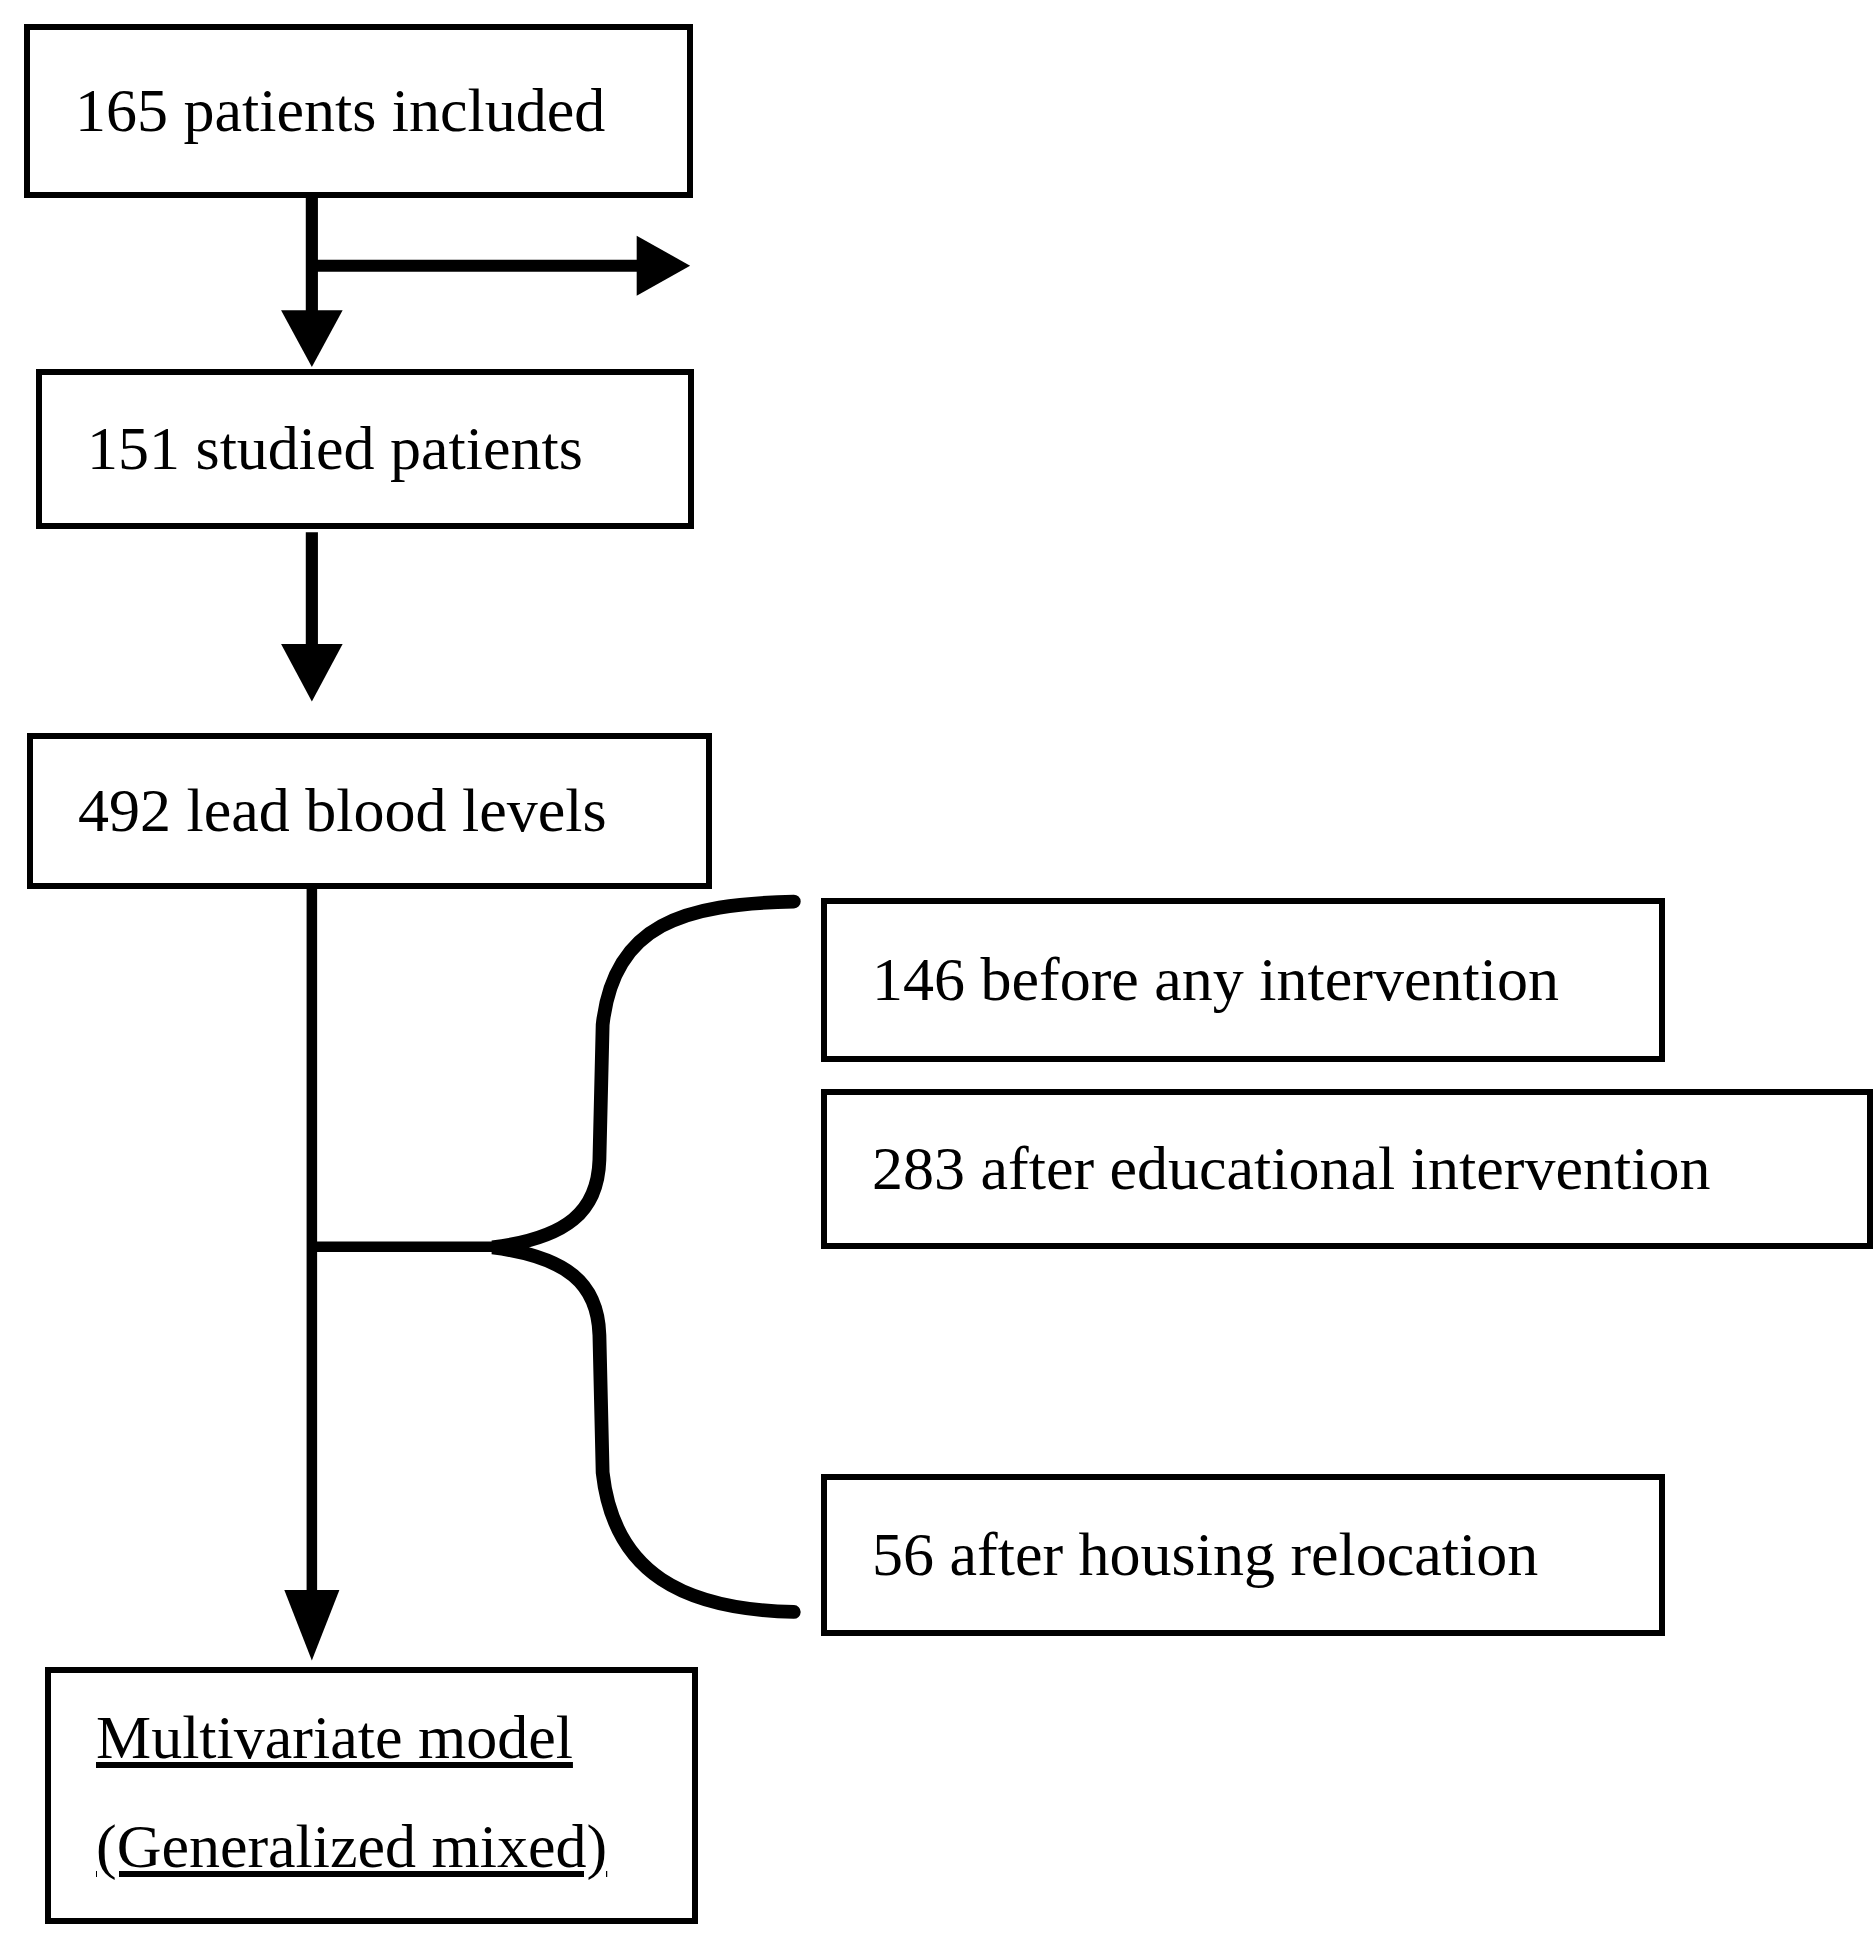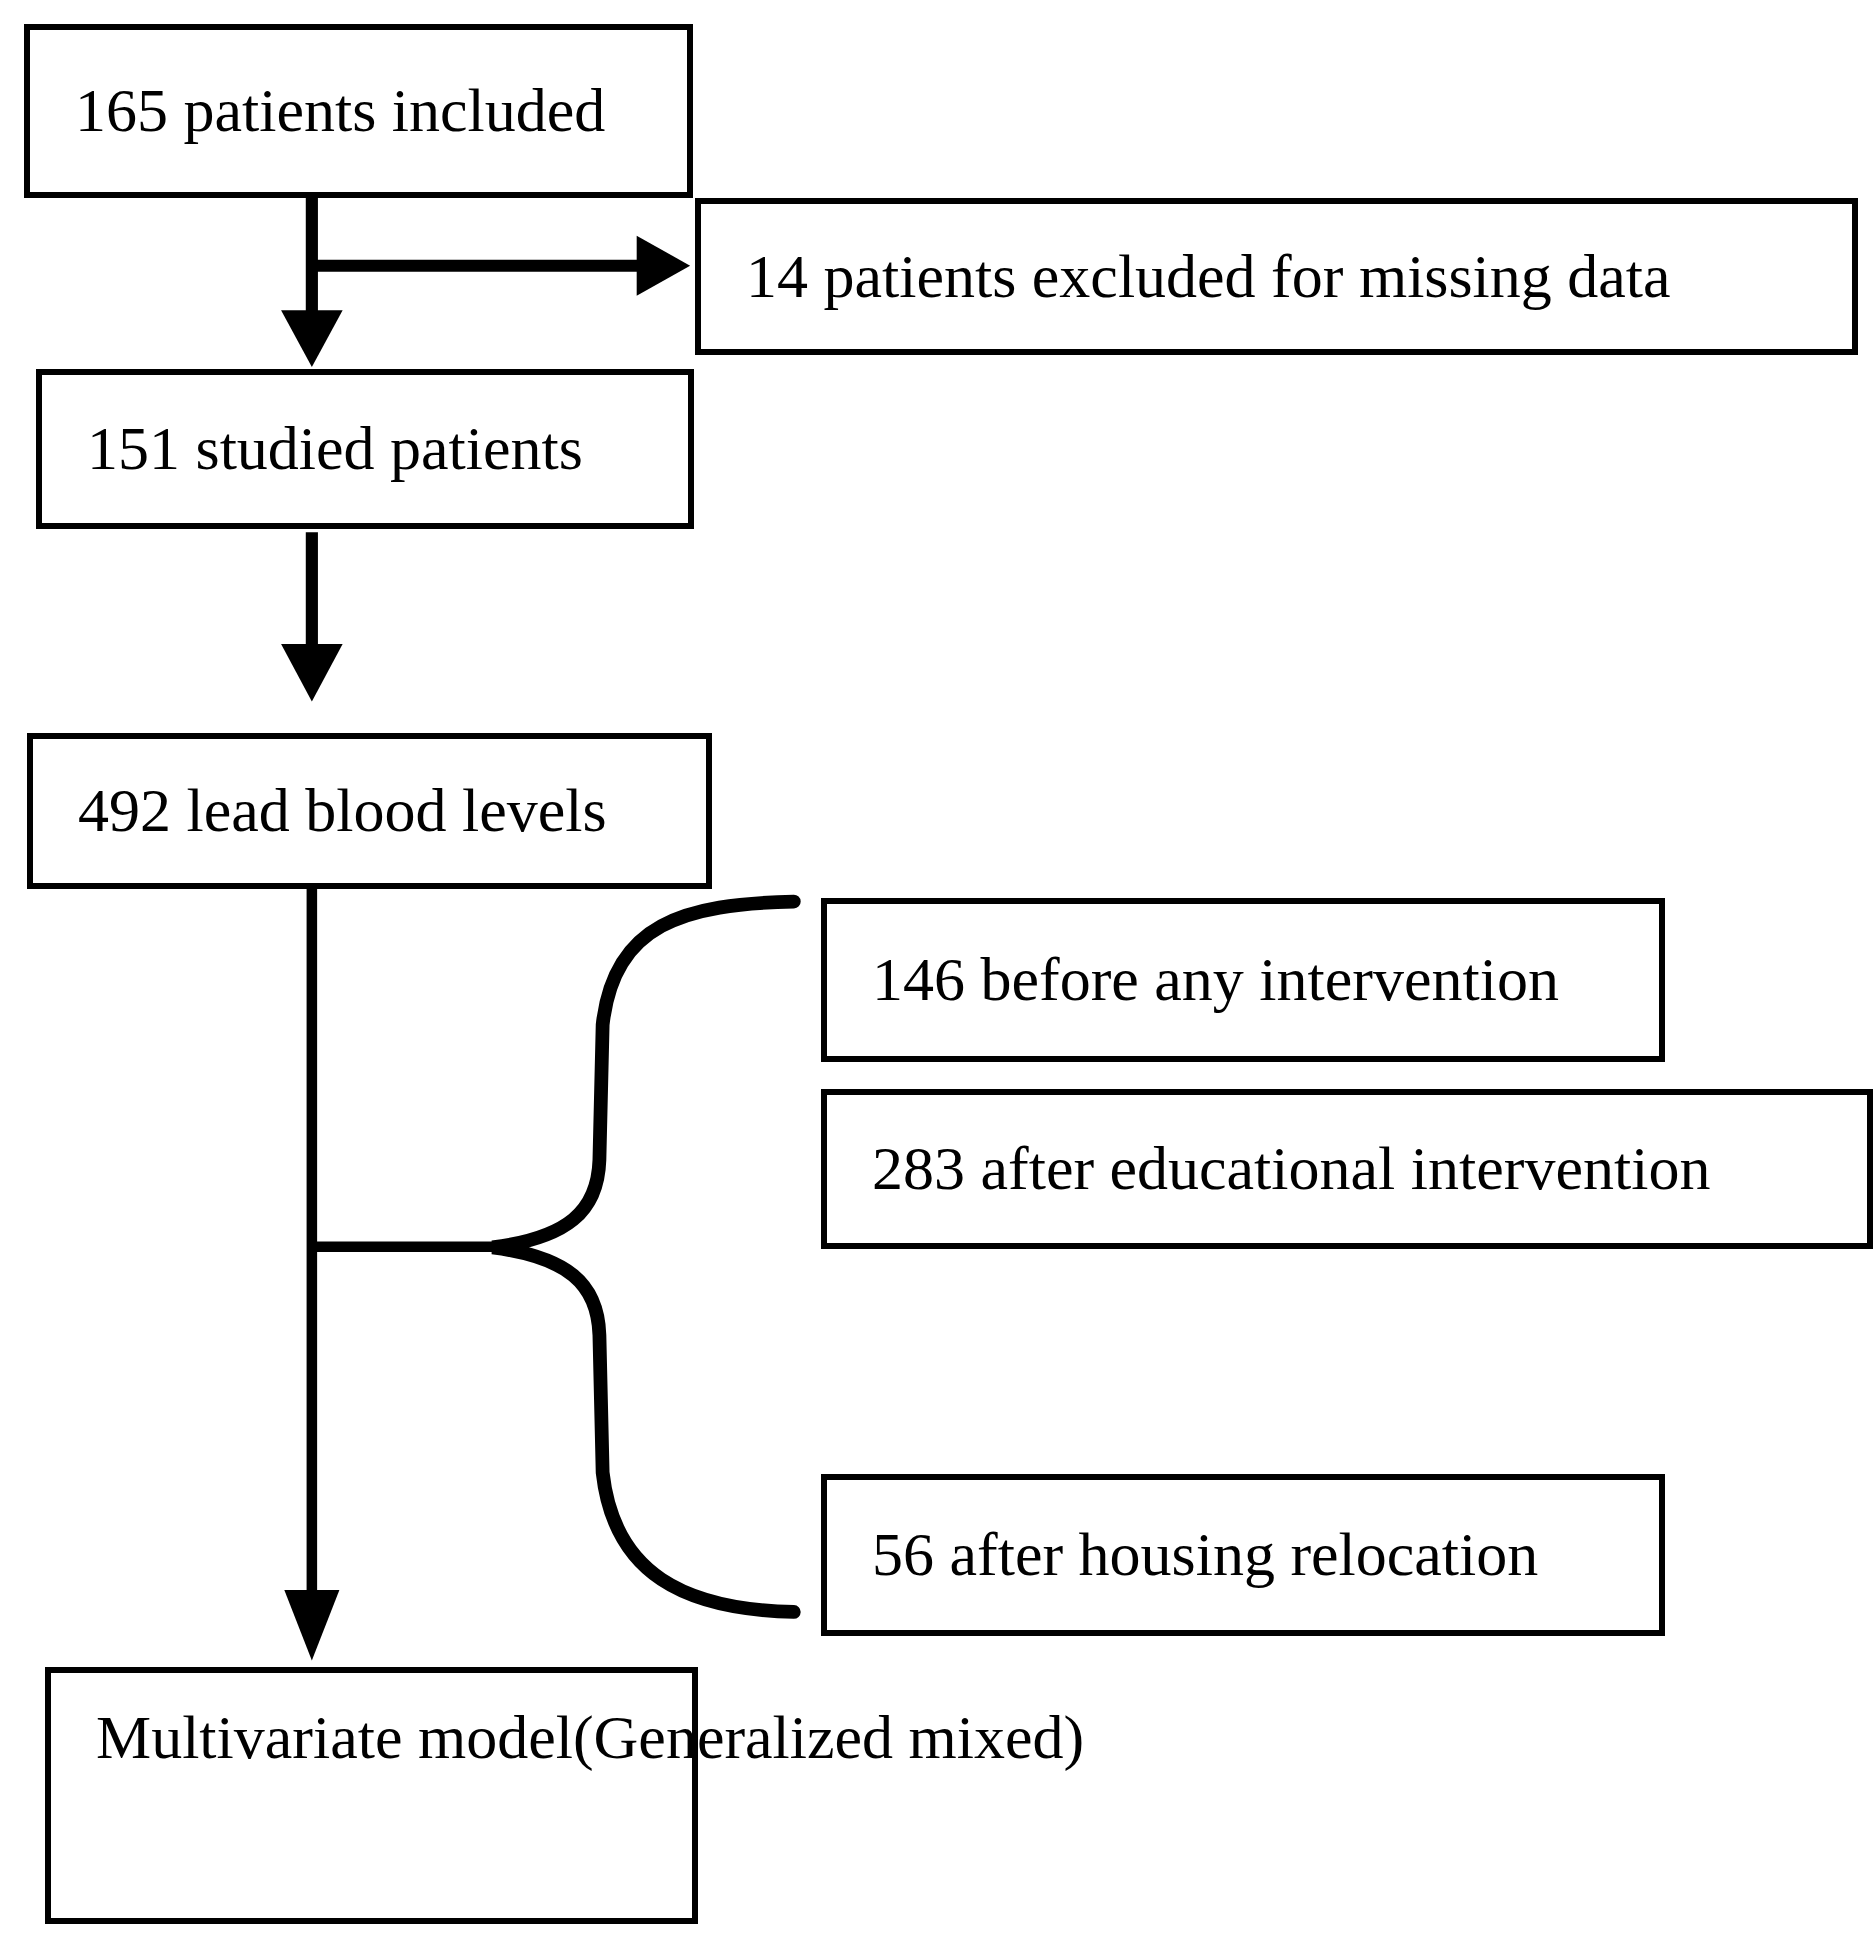--- a/index.html
+++ b/index.html
@@ -37,25 +37,26 @@
   #box-included   { left: 24px;   top: 14.6px;   width: 669px;  height: 174px; margin-top: 9px; }
   #box-excluded   { left: 695px;  top: 198px;  width: 1163px; height: 157px; }
   #box-studied    { left: 36px;   top: 369px;  width: 658px;  height: 160px; }
   #box-lead       { left: 27px;   top: 733px;  width: 685px;  height: 156px; }
   #box-f1         { left: 821px; top: 898px; width: 844px; height: 164px; }
   #box-f2         { left: 821px; top: 1089px; width: 1052px; height: 160px; }
   #box-f3         { left: 821px; top: 1277px; width: 1040px; height: 162px; }
   #box-f4         { left: 821px; top: 1474px; width: 844px; height: 162px; }
   #box-model {
     left: 45px; top: 1667px; width: 653px; height: 257px;
-    flex-direction: row;
+    flex-direction: column;
     align-items: flex-start;
     justify-content: space-between;
     padding-top: 29px;
     padding-bottom: 36px;
+    text-decoration: underline;
   }
   .stroke { stroke: #000000; }
   .fill   { fill: #000000; }
 </style>
 </head>
 <body>
 
 <div id="figure">
 
   <svg id="connector-layer" width="1876" height="1953" viewBox="0 0 2316 2411">
@@ -80,23 +81,20 @@
              C 738 1496, 700 1528, 608 1540
              C 700 1552, 738 1584, 740 1648
              L 744 1818
              C 758 1943, 845 1987, 980 1990"></path>
   </svg>
 
   <div class="node" id="box-included">
     <span>165 patients included</span>
   </div>
 
-  <div class="node" id="box-excluded">
-    <span>14 patients excluded for missing data</span>
-  </div>
 
   <div class="node" id="box-studied">
     <span>151 studied patients</span>
   </div>
 
   <div class="node" id="box-lead">
     <span>492 lead blood levels</span>
   </div>
 
   <div class="node" id="box-f1">

